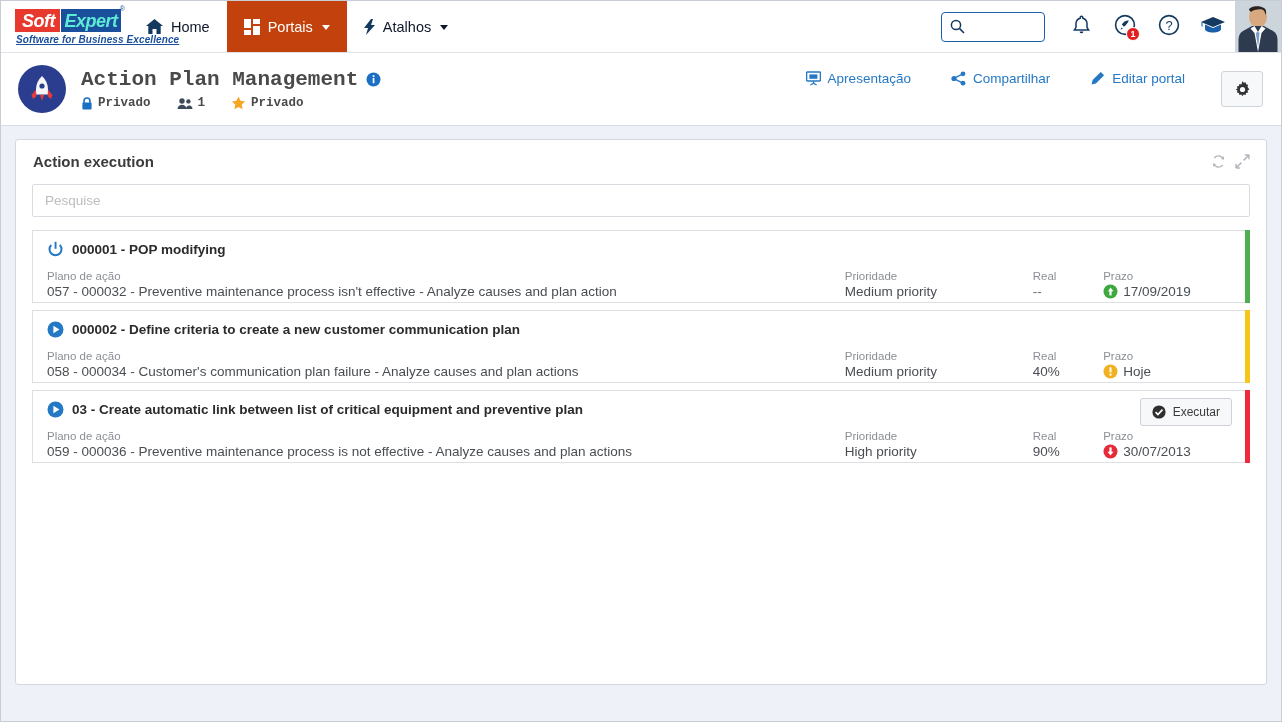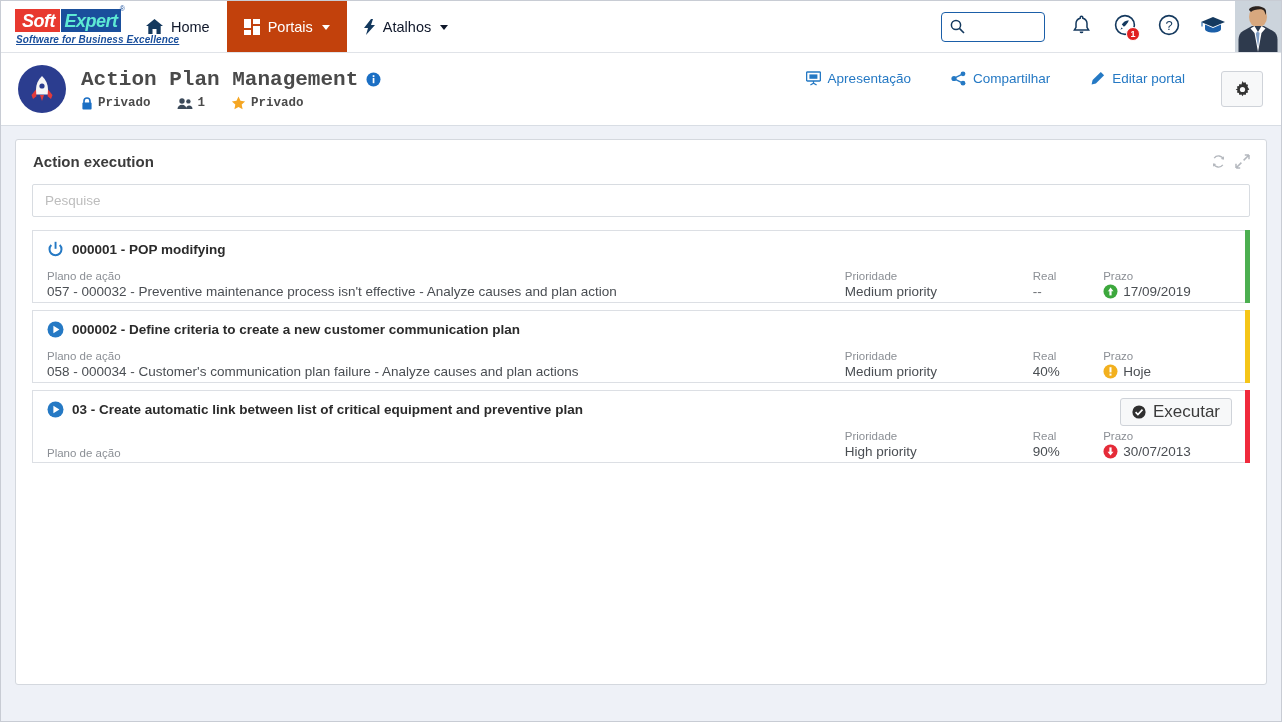--- a/index.html
+++ b/index.html
@@ -351,21 +351,21 @@
     right: 18px;
     top: 7px;
     height: 26px;
     border: 1px solid #cfd3d9;
     border-radius: 3px;
     background: #f7f8f9;
     display: flex;
     align-items: center;
     gap: 7px;
     padding: 0 11px;
-    font-size: 17px;
+    font-size: 12px;
     color: #3b3b3b;
     cursor: pointer;
   }
   .dash { color: #6b6f74; }
 </style>
 </head>
 <body>
 
 <div class="page">
 
@@ -701,20 +701,21 @@
               <svg width="14" height="14" viewBox="0 0 14 14">
                 <circle cx="7" cy="7" r="6.6" fill="#2f2f2f"></circle>
                 <path d="M3.6 7.2l2.3 2.3 4.6-4.8" stroke="#fff" stroke-width="1.7" fill="none"></path>
               </svg>
             </span>
             <span>Executar</span>
           </div>
           <div class="card-body">
             <div class="col-plan">
               <div class="field-label">Plano de ação</div>
+              <div class="field-value">059 - 000036 - Preventive maintenance process is not effective - Analyze causes and plan actions</div>
             </div>
             <div class="col-priority">
               <div class="field-label">Prioridade</div>
               <div class="field-value">High priority</div>
             </div>
             <div class="col-real">
               <div class="field-label">Real</div>
               <div class="field-value">90%</div>
             </div>
             <div class="col-prazo">

